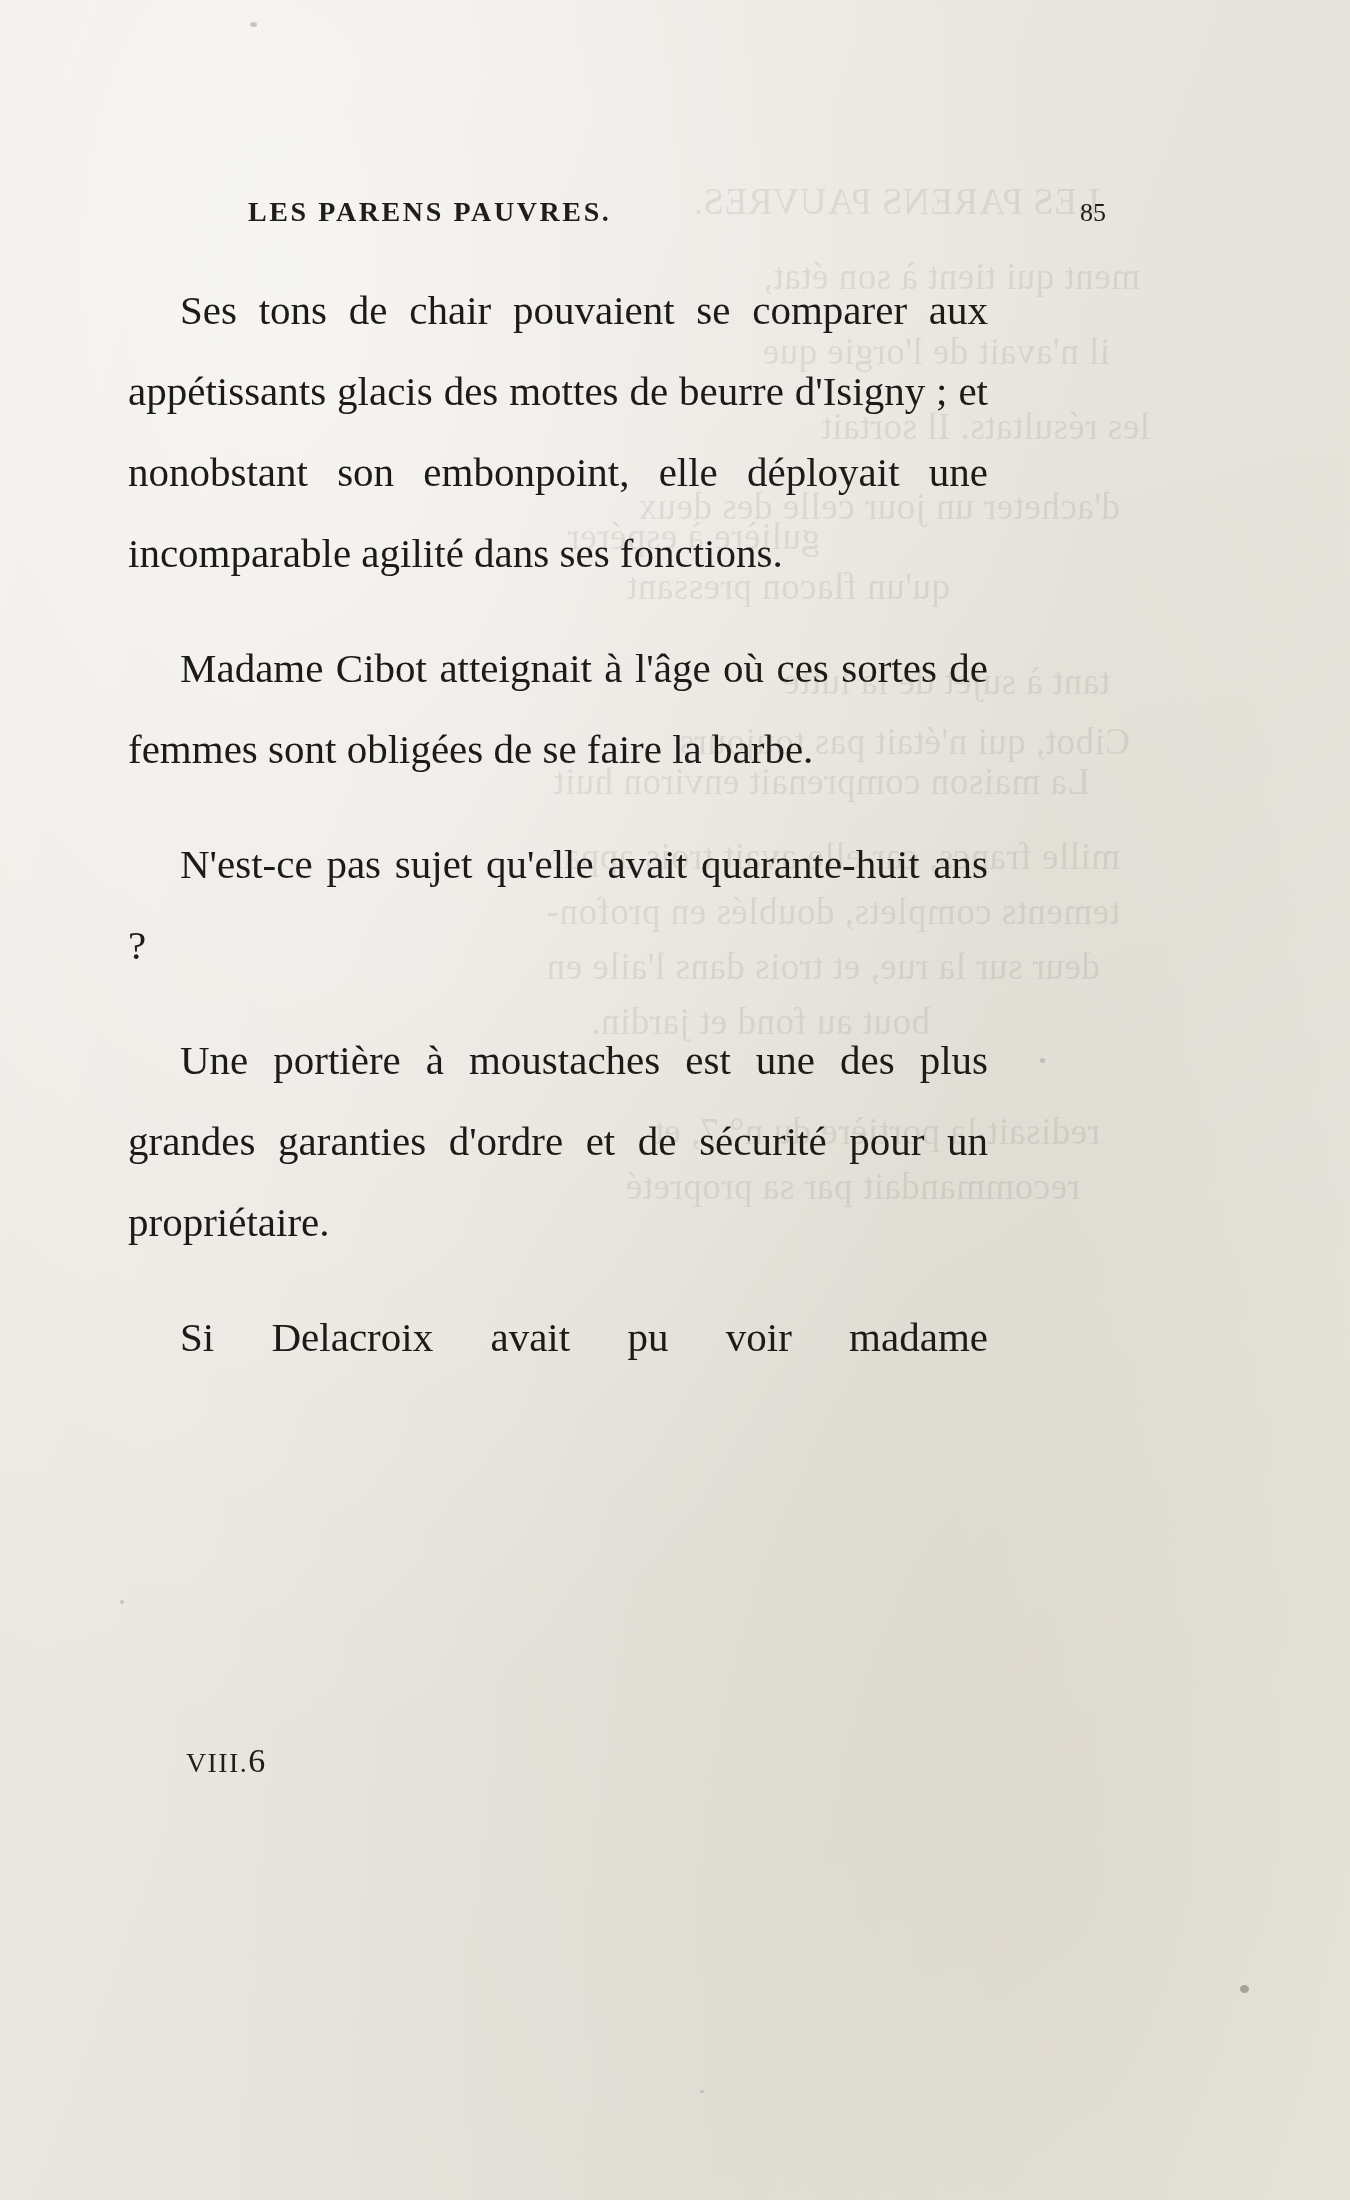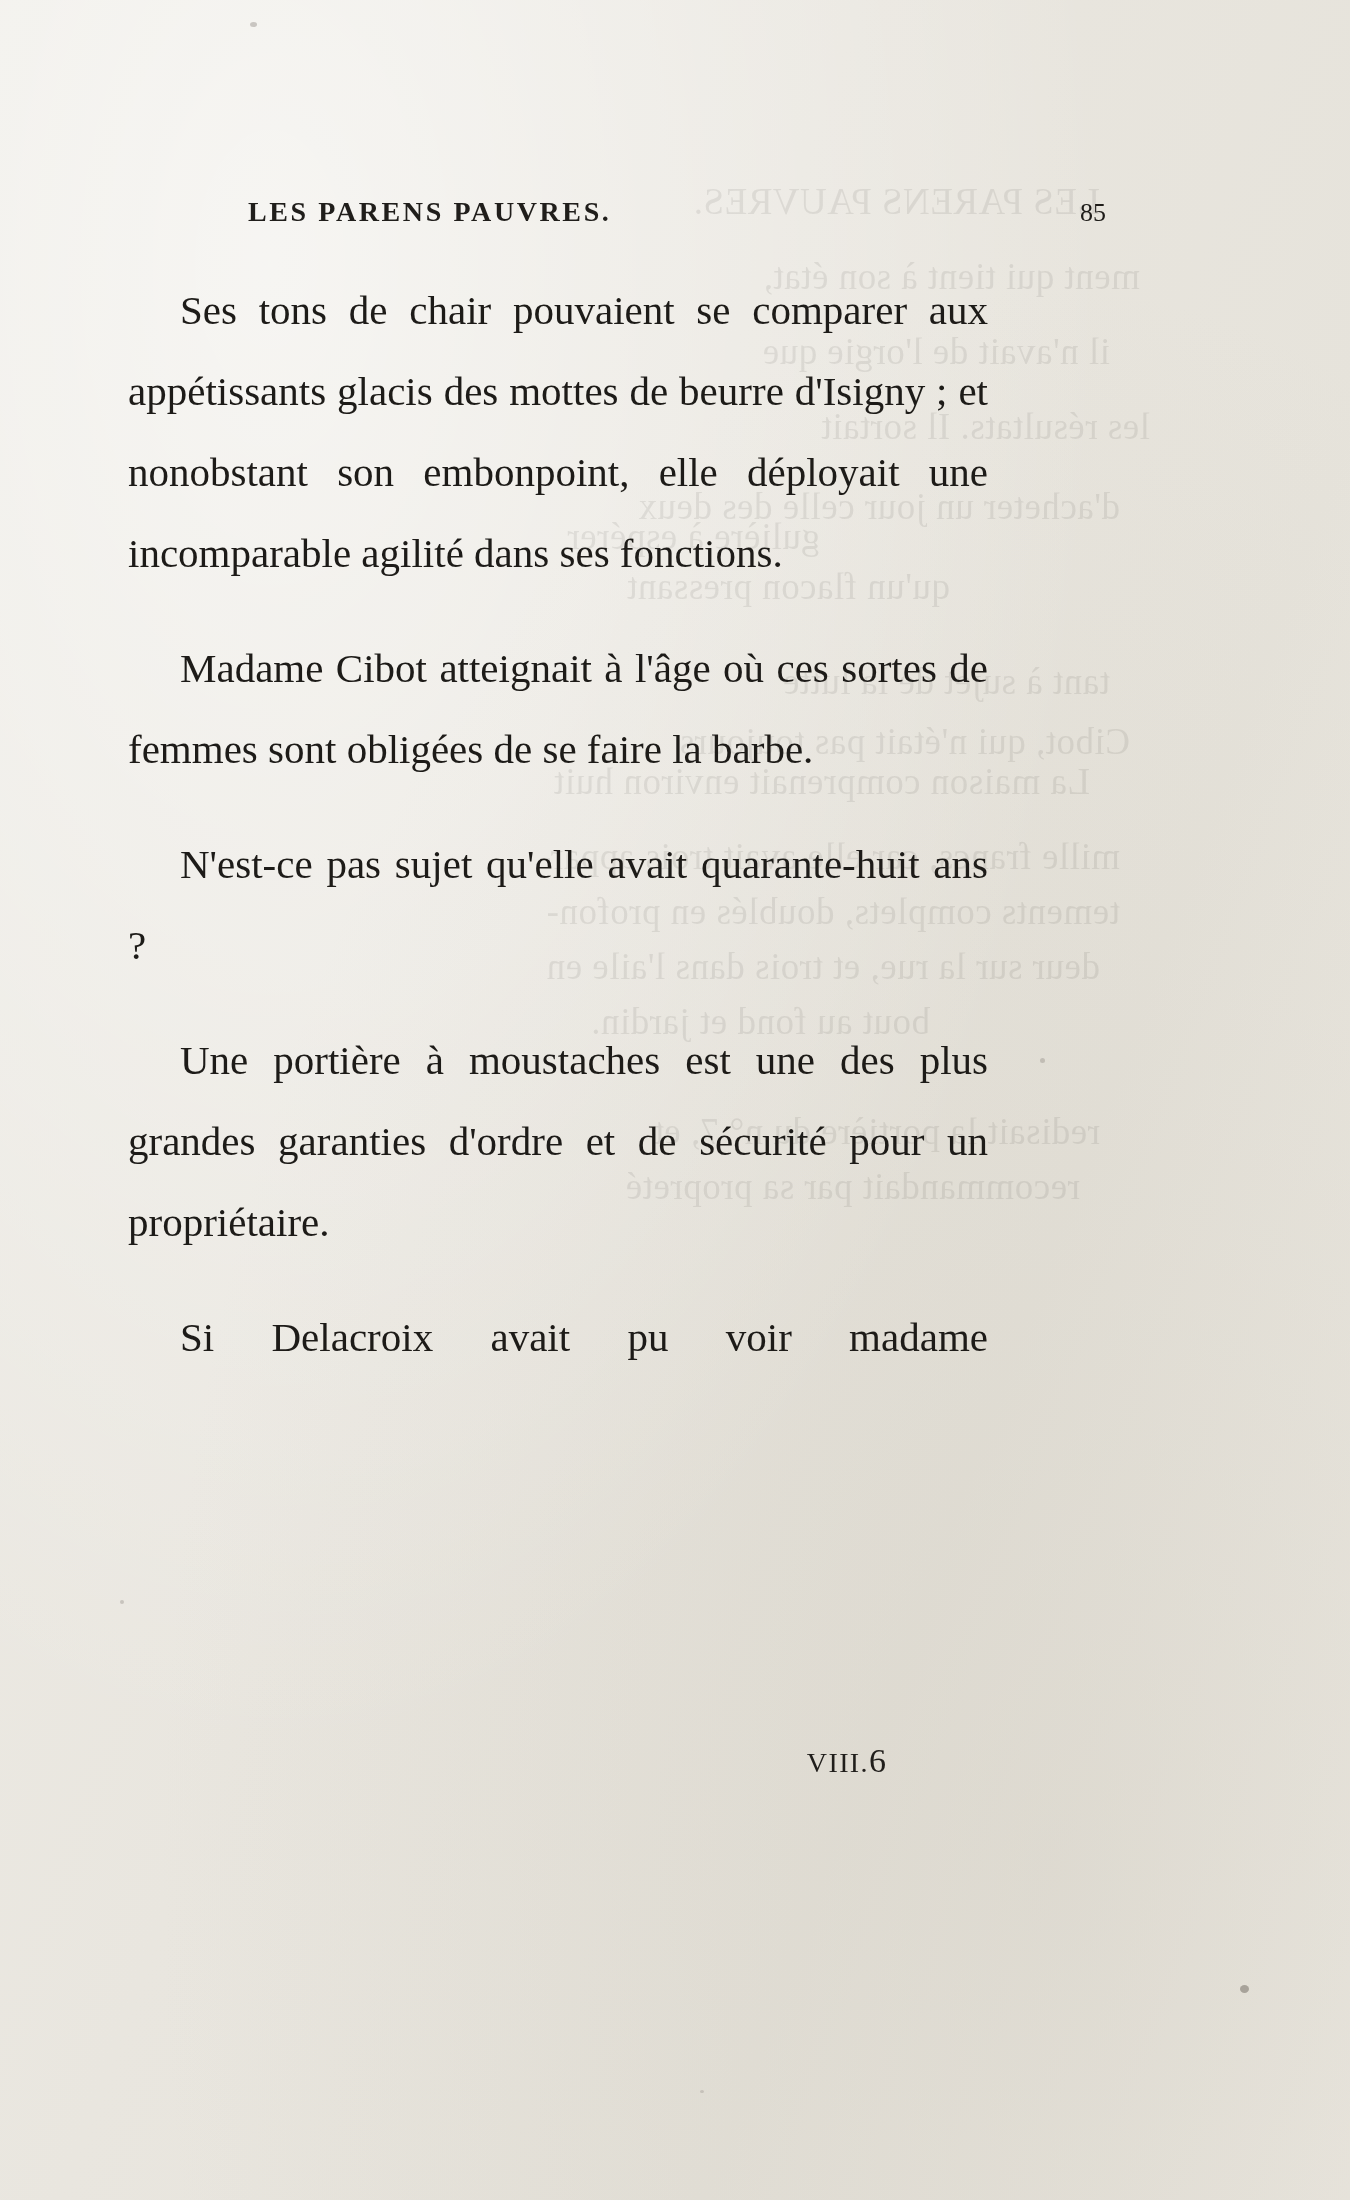--- a/index.html
+++ b/index.html
@@ -110,21 +110,21 @@
   }
 
   
   .footline {
     position: absolute;
     left: 186px;
     top: 1742px;
     width: 700px;
     display: flex;
     align-items: baseline;
-    justify-content: flex-end;
+    justify-content: flex-start;
   }
   .signature {
     font-family: "Liberation Serif", serif;
     font-size: 28px;
     letter-spacing: 1.4px;
     color: #201e1b;
     filter: blur(0.25px);
   }
   .footfolio {
     font-family: "Liberation Serif", serif;

